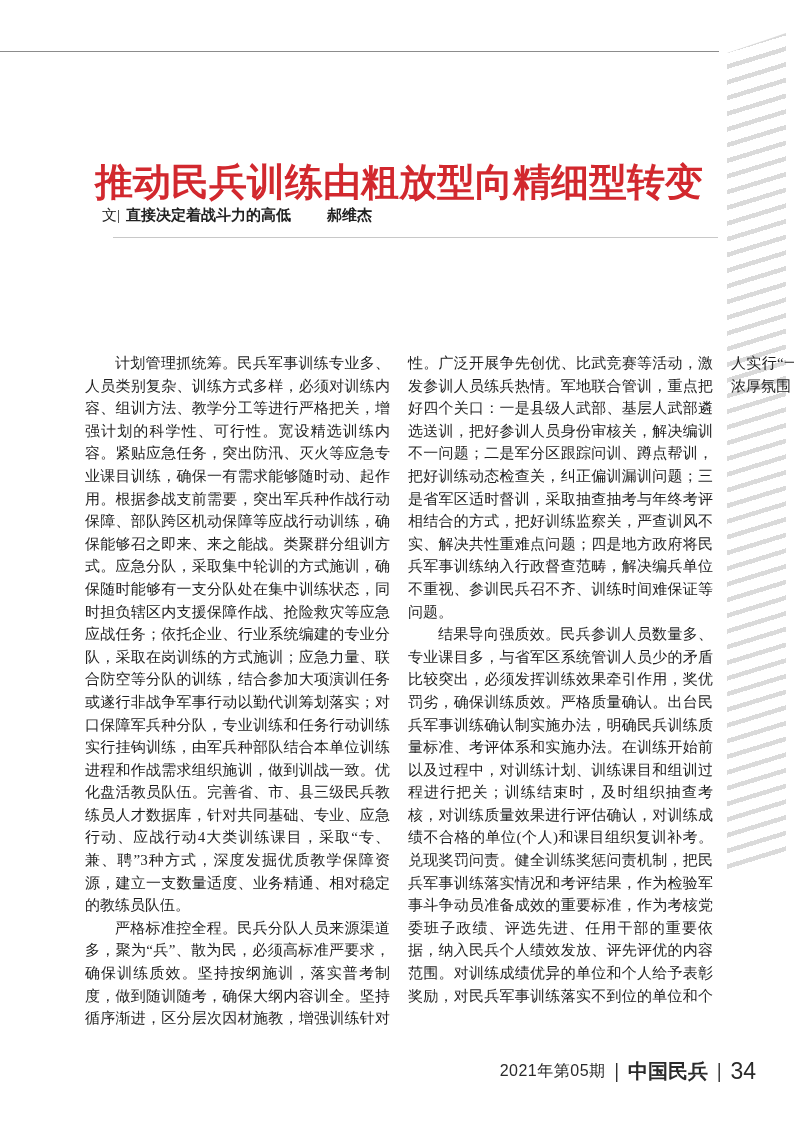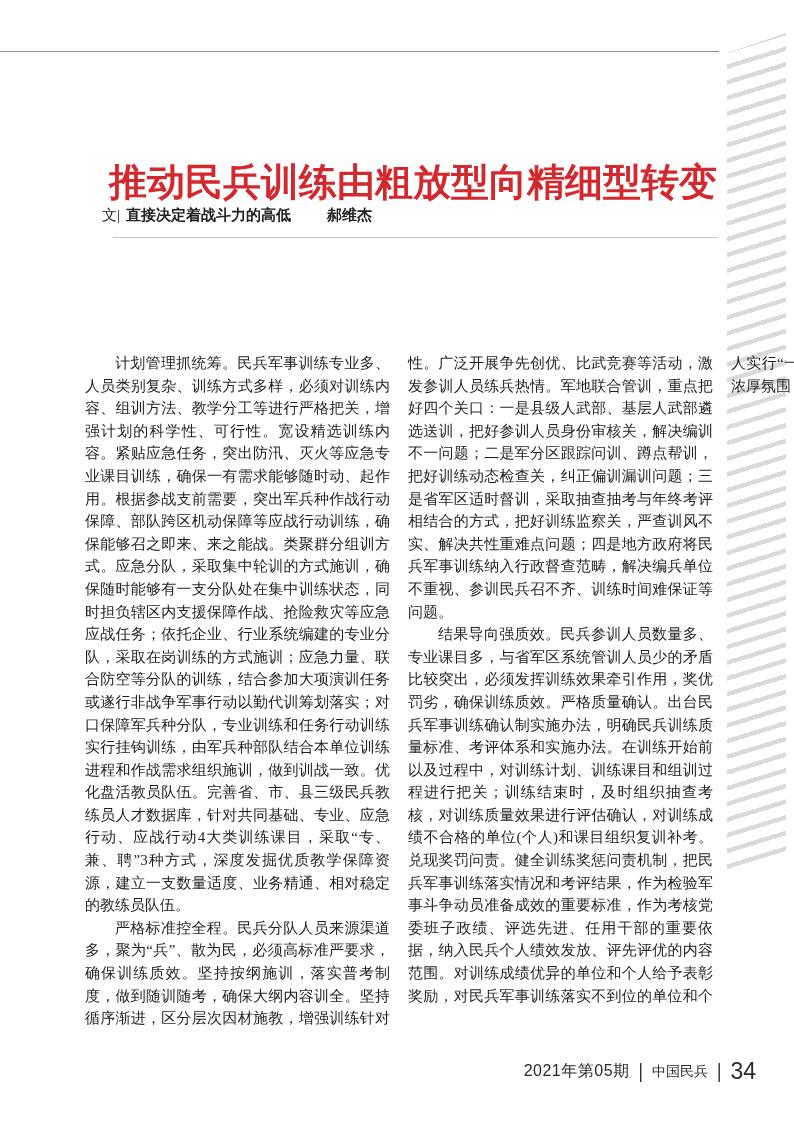--- a/index.html
+++ b/index.html
@@ -36,21 +36,21 @@
     background: repeating-linear-gradient(
       163deg,
       #dadada 0px, #dadada 4.5px,
       #ffffff 4.5px, #ffffff 15px
     );
     clip-path: polygon(0 20px, 100% 0, 100% calc(100% - 20px), 0 100%);
   }
 
   .article-title {
     position: absolute;
-    left: 109px;
+    left: 95px;
     top: 134px;
     width: 600px;
     font-size: 38px;
     line-height: 1.25;
     font-weight: 700;
     letter-spacing: 0px;
     color: #d2282e;
     font-family: "Liberation Serif", "DejaVu Serif", serif;
     white-space: nowrap;
   }
@@ -125,22 +125,22 @@
     letter-spacing: 0.5px;
   }
   .footer .sep {
     font-size: 17px;
     font-weight: 300;
     margin: 0 9px;
     color: #2a2a2a;
     transform: scaleY(1.15);
   }
   .footer .magazine {
-    font-size: 14px;
-    font-weight: 400;
+    font-size: 20px;
+    font-weight: 700;
   }
   .footer .page-number {
     font-size: 23px;
     font-weight: 400;
   }
 </style>
 </head>
 <body>
 
 <div class="top-rule"></div>

